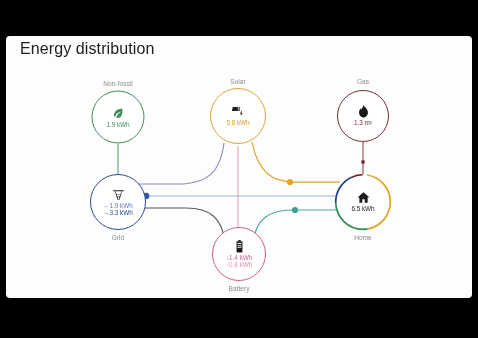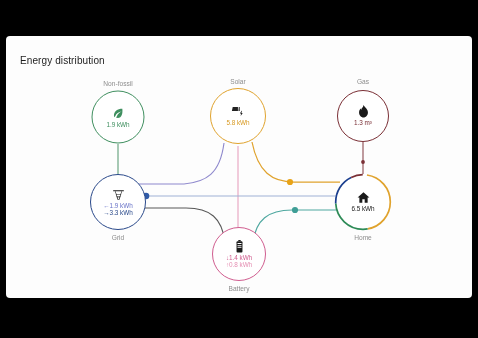--- a/index.html
+++ b/index.html
@@ -4,21 +4,21 @@
 <style>
   html,body{margin:0;padding:0;background:#000;}
   body{width:478px;height:338px;overflow:hidden;
        font-family:"Liberation Sans","DejaVu Sans",sans-serif;}
   #screen{position:relative;width:478px;height:338px;background:#000;}
 
   #card{position:absolute;left:6px;top:36px;width:466px;height:262px;
         background:#fdfdfd;border-radius:4px;
         box-shadow:0 1px 3px rgba(0,0,0,.22);overflow:hidden;}
 
-  #title{position:absolute;left:14px;top:19px;font-size:10px;color:#1d1d1d;
+  #title{position:absolute;left:14px;top:4px;font-size:16px;color:#1d1d1d;
          letter-spacing:.1px;white-space:nowrap;text-align:right;}
 
   #stage{position:absolute;left:0;top:0;width:466px;height:262px;}
   #wires{position:absolute;left:0;top:0;width:466px;height:262px;}
 
   .node{position:absolute;transform:translate(-50%,-50%);
         display:flex;align-items:center;justify-content:center;
         flex-direction:column;border-radius:50%;background:#fff;
         box-sizing:border-box;}
   .node .glyph{line-height:0;margin-bottom:1px;}

